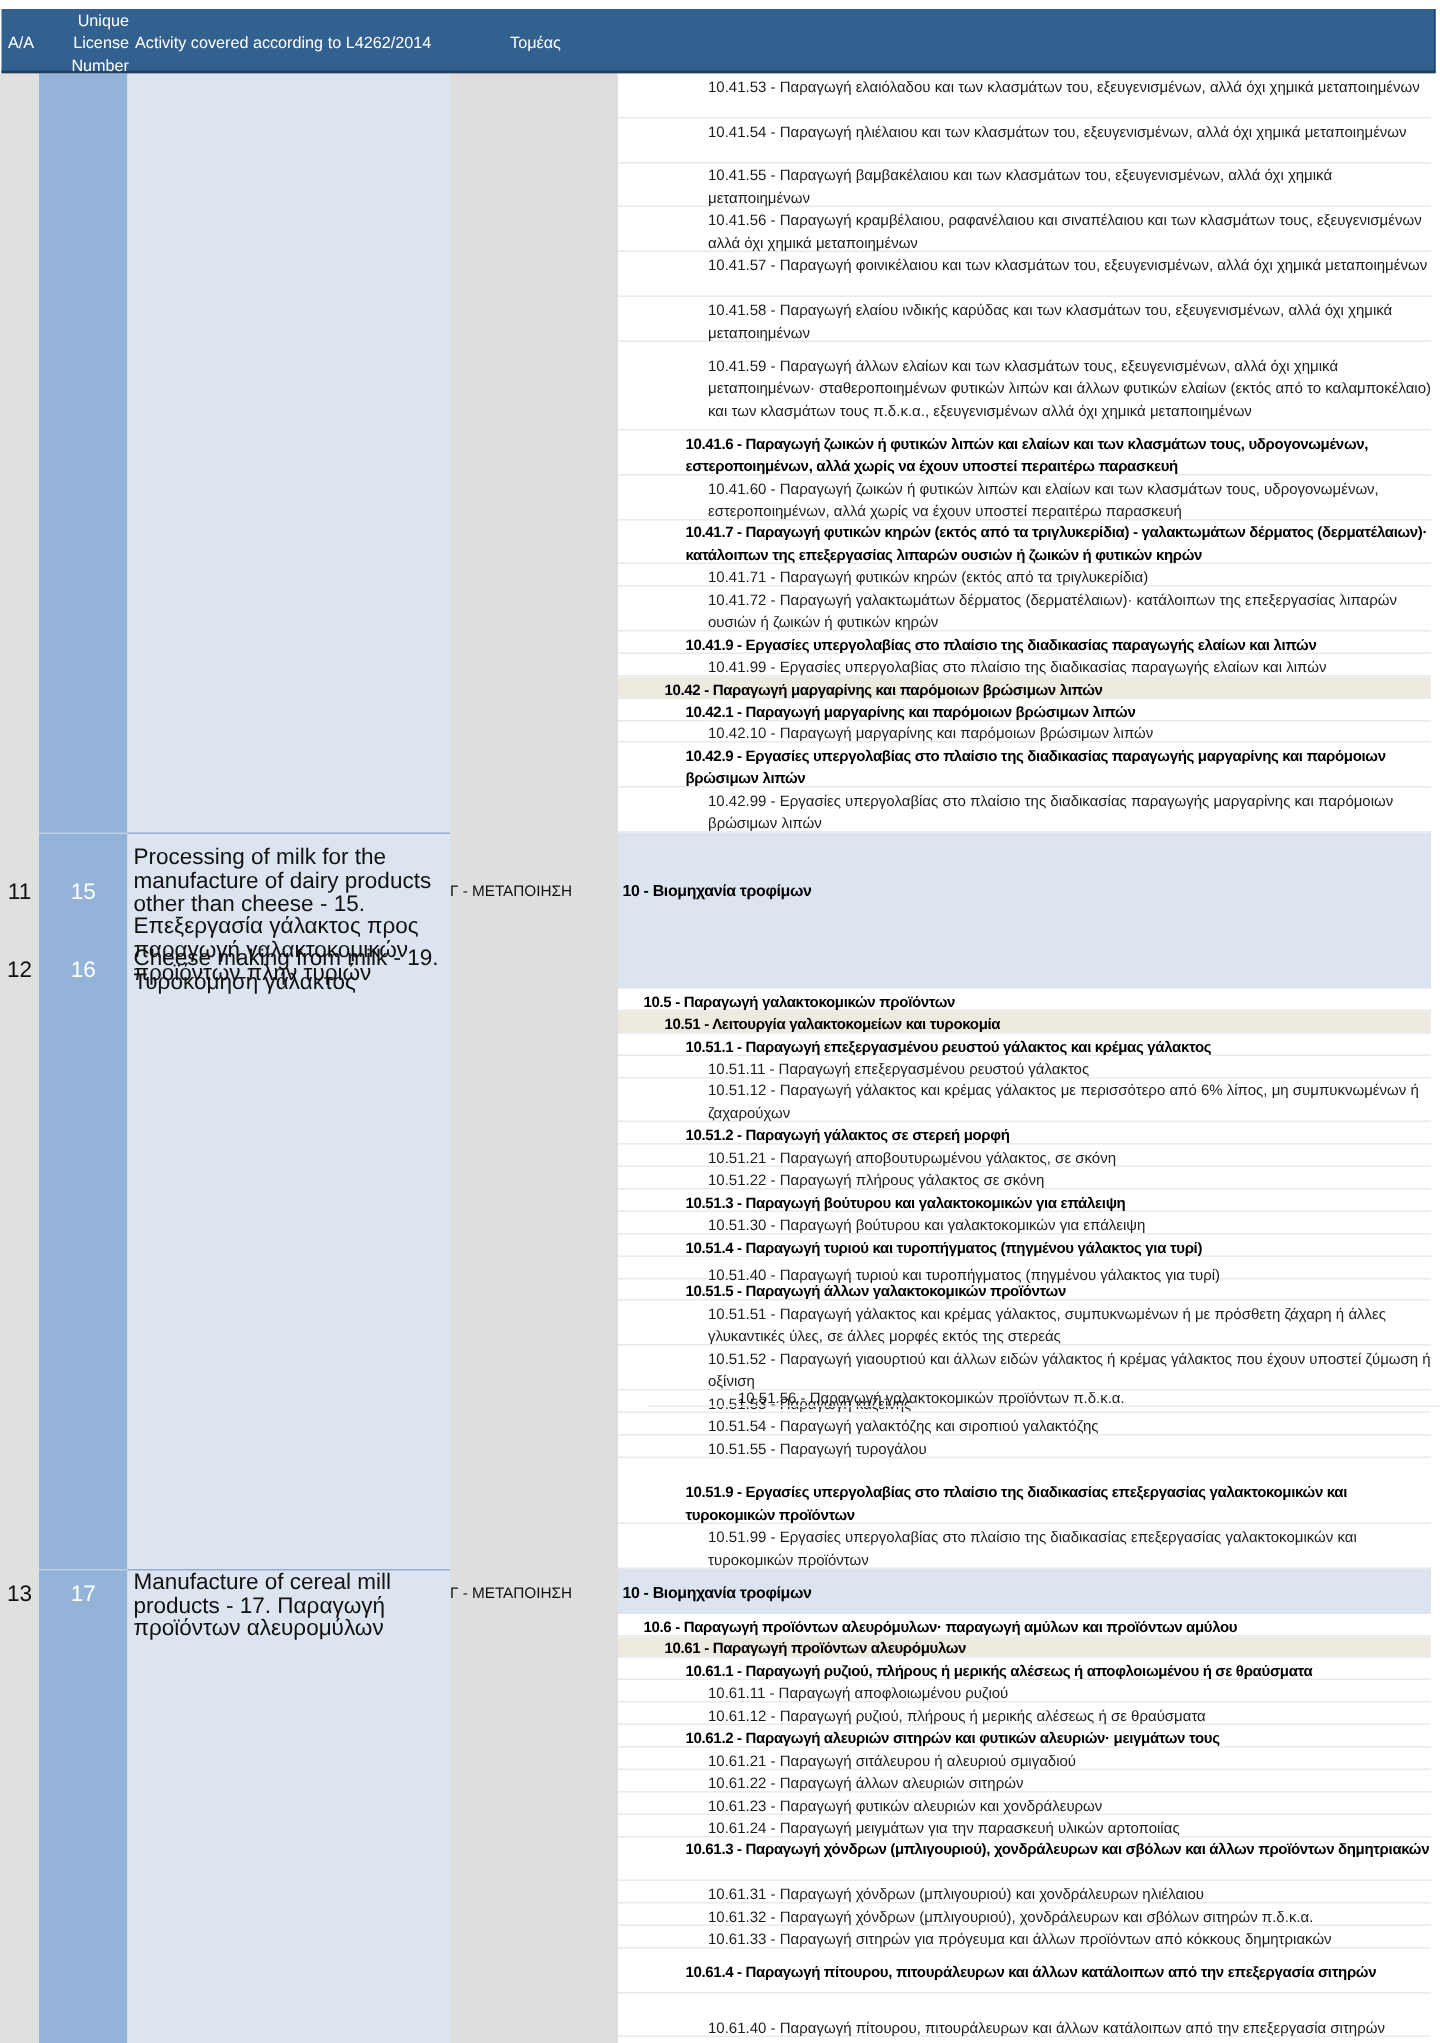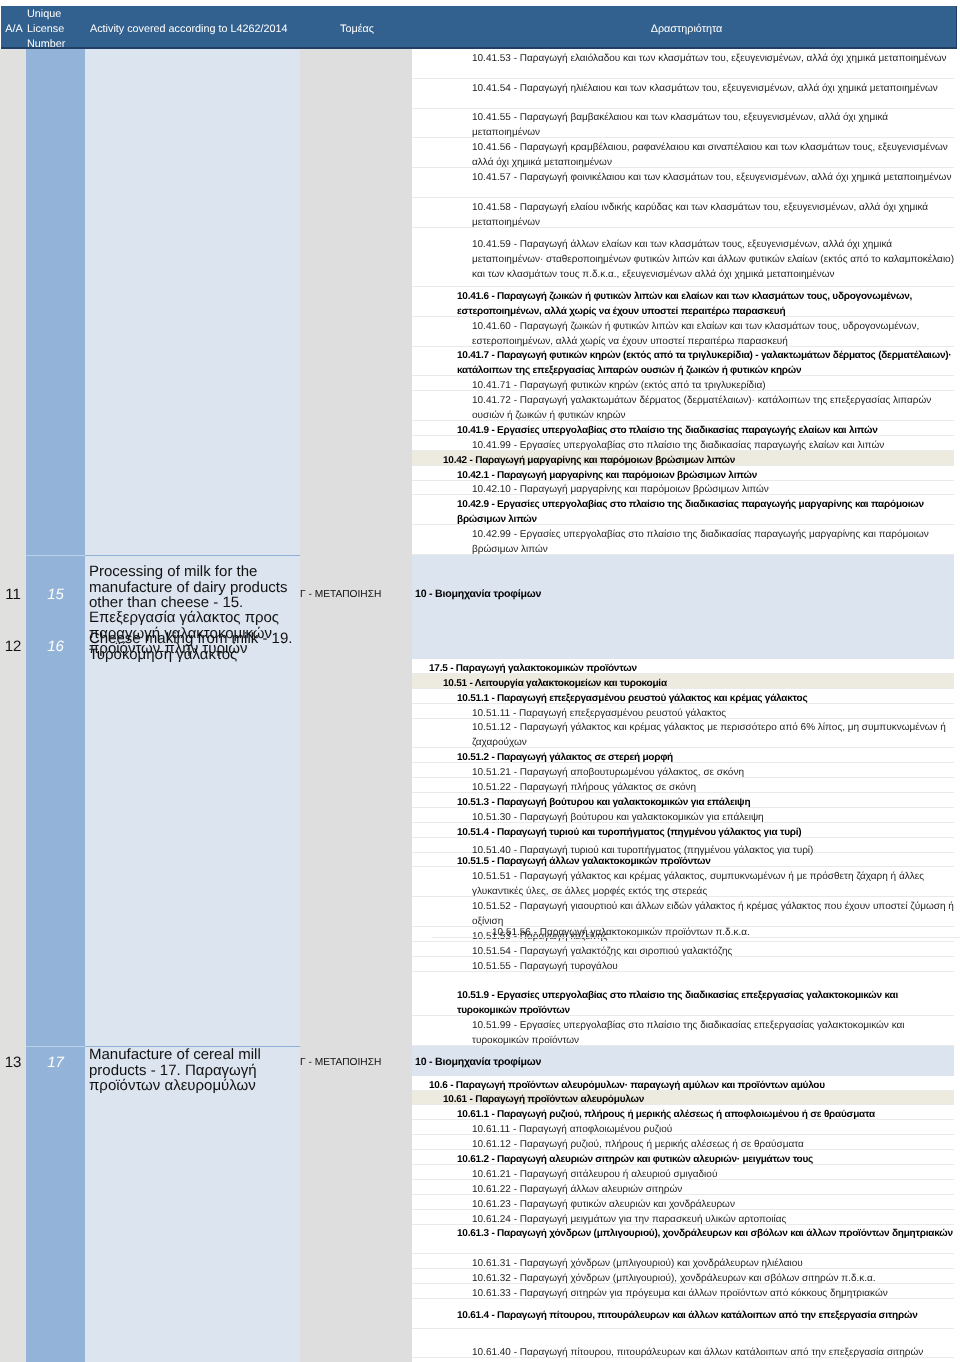--- a/index.html
+++ b/index.html
@@ -8,40 +8,40 @@
        -webkit-font-smoothing:antialiased;
        text-rendering:geometricPrecision;}
   .sheet{position:relative;width:960px;height:1362px;background:#fff;overflow:hidden;}
 
   
   .hdr{position:absolute;left:1px;top:6px;width:956px;height:43px;
        background:#32608f;border-bottom:2px solid #203f63;
        border-right:1px solid #21406a;box-sizing:border-box;}
   .hcell{position:absolute;color:#ffffff;font-size:10.8px;line-height:15.3px;}
   .h-aa {left:0px;  top:15.8px;width:26px; text-align:center;}
-  .h-lic{left:26px; top:0.5px; width:59px; text-align:left;}
+  .h-lic{left:26px; top:0.5px; width:59px; text-align:right;}
   .h-act{left:89px; top:15.8px;width:210px;text-align:left;}
   .h-sec{left:300px;top:15.8px;width:112px;text-align:center;}
   .h-dra{left:412px;top:15.8px;width:547px;text-align:center;}
 
   
   .colbg{position:absolute;top:49px;height:1313px;}
   .c-aa {left:0px;  width:26px; background:#e0e0de;}
   .c-lic{left:26px; width:59px; background:#94b3d8;}
   .c-act{left:85px; width:215px;background:#dbe4ef;}
   .c-sec{left:300px;width:112px;background:#dedede;}
   .c-rgt{left:412px;width:548px;background:#ffffff;}
 
   .lsep{position:absolute;height:1px;}
   .lsep-lic{left:26px;width:59px;background:#bcd0e8;}
   .lsep-act{left:85px;width:215px;background:#8fafd5;}
 
   .lc{position:absolute;font-size:15px;line-height:15.4px;color:#111111;}
   .lc-aa {left:0px;  width:26px; text-align:center;}
-  .lc-lic{left:26px; width:59px; text-align:center;color:#ffffff;font-style:italic;}
+  .lc-lic{left:26px; width:59px; text-align:center;color:#ffffff;}
   .lc-act{left:89px; width:205px;text-align:left;}
   .lc-sec{left:300px;width:110px;text-align:left;font-size:10.2px;}
 
   
   .rrow{position:absolute;left:412px;width:542px;box-sizing:border-box;
         border-bottom:1px solid #eaeaea;background:transparent;}
   .rtx{position:absolute;font-size:10px;line-height:14.88px;color:#1c1c1c;}
   .rtx.b{font-weight:bold;color:#000000;letter-spacing:-0.22px;}
   .lvl0{left:17px;width:526px;}
   .lvl1{left:31px;width:512px;}
@@ -54,21 +54,20 @@
 </style>
 </head>
 <body>
 
 <div class="sheet">
   <div class="hdr">
     <div class="hcell h-aa">Α/Α</div>
     <div class="hcell h-lic"><span>Unique</span><br><span>License</span><br><span>Number</span></div>
     <div class="hcell h-act">Activity covered according to L4262/2014</div>
     <div class="hcell h-sec">Τομέας</div>
-    <div class="hcell h-dra">Δραστηριότητα</div>
   </div>
   <div class="colbg c-aa"></div>
   <div class="colbg c-lic"></div>
   <div class="colbg c-act"></div>
   <div class="colbg c-sec"></div>
   <div class="colbg c-rgt"></div>
   <div>
     <div>
       <div class="rrow" style="top:49.00px;height:29.76px;">
         <div class="rtx lvl3" style="top:2.9px;">10.41.53 - Παραγωγή ελαιόλαδου και των κλασμάτων του, εξευγενισμένων, αλλά όχι χημικά μεταποιημένων</div>
@@ -123,21 +122,21 @@
       </div>
       <div class="rrow" style="top:495.40px;height:29.76px;">
         <div class="rtx lvl2 b" style="top:2.9px;">10.42.9 - Εργασίες υπεργολαβίας στο πλαίσιο της διαδικασίας παραγωγής μαργαρίνης και παρόμοιων βρώσιμων λιπών</div>
       </div>
       <div class="rrow" style="top:525.16px;height:29.76px;">
         <div class="rtx lvl3" style="top:2.9px;">10.42.99 - Εργασίες υπεργολαβίας στο πλαίσιο της διαδικασίας παραγωγής μαργαρίνης και παρόμοιων βρώσιμων λιπών</div>
       </div>
     </div>
     <div>
       <div class="rrow" style="top:659.08px;height:14.88px;">
-        <div class="rtx lvl0 b" style="top:2.9px;">17.5 - Παραγωγή γαλακτοκομικών προϊόντων</div>
+        <div class="rtx lvl0 b" style="top:2.9px;">10.5 - Παραγωγή γαλακτοκομικών προϊόντων</div>
       </div>
       <div class="rrow" style="top:673.96px;height:14.88px;background:#edebe0;">
         <div class="rtx lvl1 b" style="top:2.9px;">10.51 - Λειτουργία γαλακτοκομείων και τυροκομία</div>
       </div>
       <div class="rrow" style="top:688.84px;height:14.88px;">
         <div class="rtx lvl2 b" style="top:2.9px;">10.51.1 - Παραγωγή επεξεργασμένου ρευστού γάλακτος και κρέμας γάλακτος</div>
       </div>
       <div class="rrow" style="top:703.72px;height:14.88px;">
         <div class="rtx lvl3" style="top:2.9px;">10.51.11 - Παραγωγή επεξεργασμένου ρευστού γάλακτος</div>
       </div>

